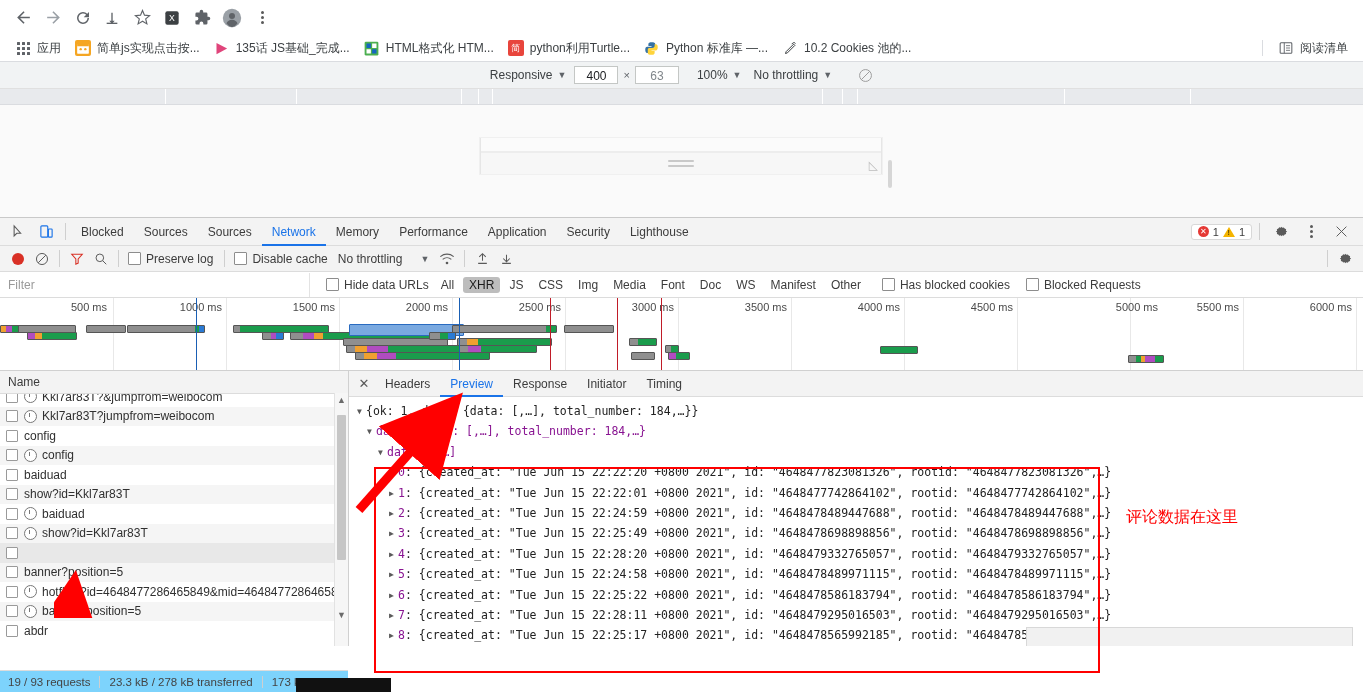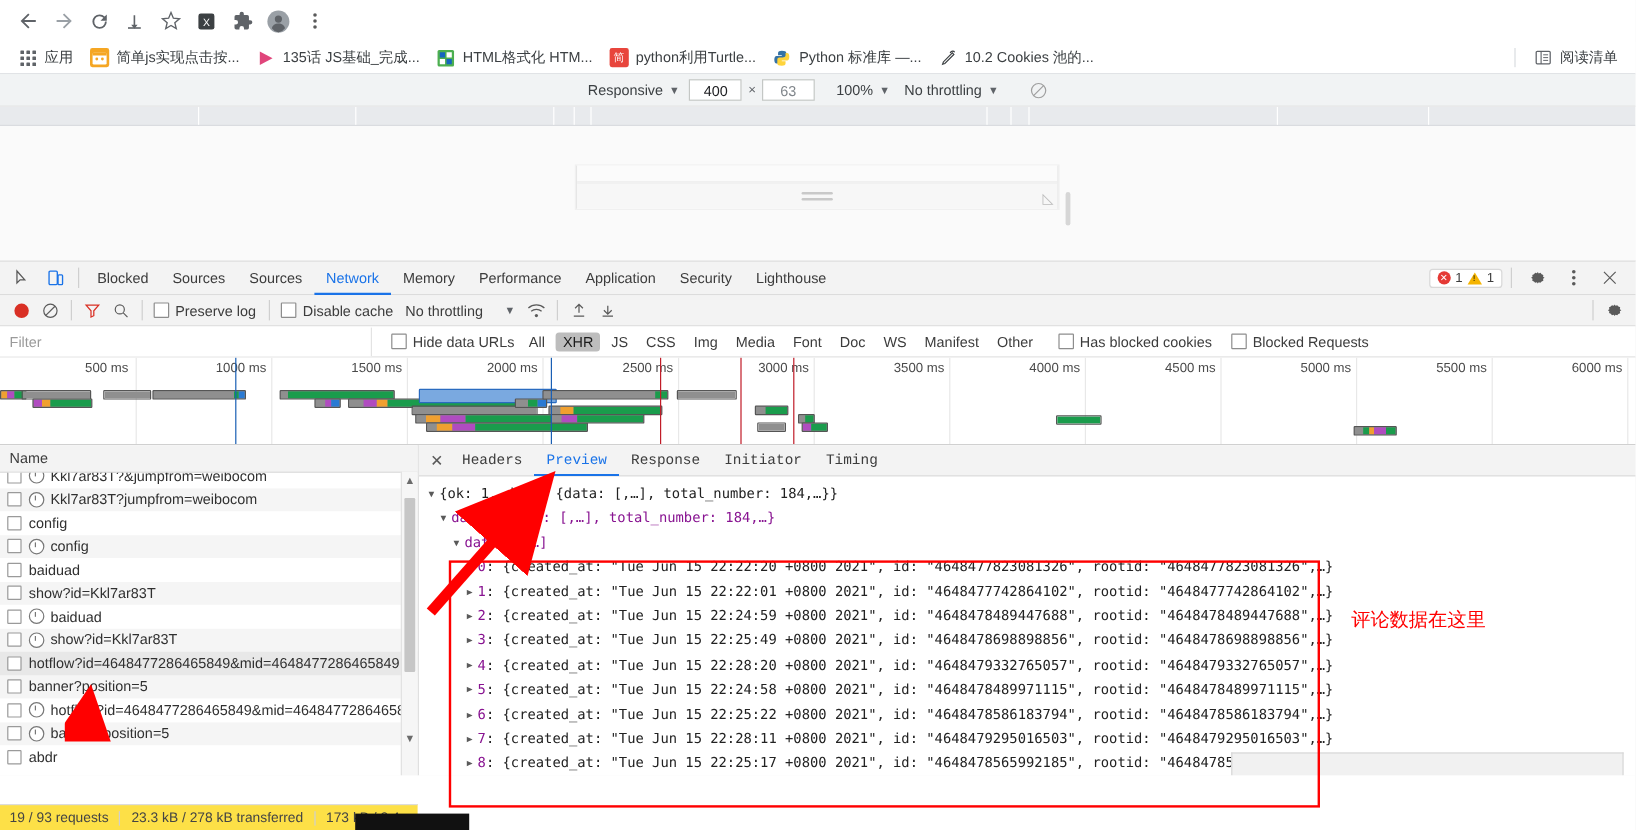--- a/index.html
+++ b/index.html
@@ -119,40 +119,40 @@
   .req-cb{width:10px;height:10px;border:1px solid #9a9a9a;background:#fff;margin-right:6px;flex:0 0 auto;border-radius:1px;}
   .req-ic{width:11px;height:11px;border:1px solid #777;border-radius:50%;margin-right:5px;flex:0 0 auto;position:relative;background:#fff;}
   .req-ic::after{content:"";position:absolute;left:4px;top:2px;width:1px;height:4px;background:#777;}
   .req-name{overflow:hidden;text-overflow:clip;}
   .vscroll{position:absolute;right:0;top:22px;width:13px;bottom:0;background:#f6f6f6;border-left:1px solid #e2e2e2;}
   .vscroll .thumb{position:absolute;left:2px;top:22px;width:9px;height:145px;background:#c6c6c6;border-radius:1px;}
   .vscroll .arw{position:absolute;left:0;right:0;text-align:center;color:#6b6b6b;font-size:9px;}
 
   .prev-panel{flex:1;background:#fff;position:relative;min-width:0;}
   .prev-tabs{height:26px;display:flex;align-items:center;border-bottom:1px solid #dcdcdc;background:#f3f3f3;padding-left:4px;box-sizing:border-box;}
-  .prev-tab{padding:0 10px;height:26px;line-height:26px;font-size:12px;color:#3c3c3c;white-space:nowrap;font-family:Liberation Mono, monospace;}
+  .prev-tab{padding:0 10px;height:26px;line-height:26px;font-size:12px;color:#3c3c3c;white-space:nowrap;}
   .prev-tab.sel{color:#1a73e8;box-shadow:inset 0 -2px 0 #1a73e8;}
   .close-x{width:22px;height:22px;display:flex;align-items:center;justify-content:center;color:#5a5a5a;font-size:13px;}
 
   .json{
     font-family:"DejaVu Sans Mono","Liberation Mono",monospace;
     font-size:11.5px;line-height:19.4px;color:#222;padding:5px 0 0 8px;white-space:nowrap;overflow:hidden;
     height:248px;box-sizing:border-box;
   }
   .jline{white-space:nowrap;}
   .tri{display:inline-block;width:9px;color:#5a5a5a;font-size:8px;transform:translateY(-1px);}
   .key{color:#881391;}
   .indent1{padding-left:10px;}
   .indent2{padding-left:21px;}
   .indent3{padding-left:32px;}
 
   
   .statusbar{
     position:absolute;left:0;bottom:0;width:348px;height:22px;display:flex;align-items:center;
-    font-size:11.5px;color:#444;background:#fde047;border-top:1px solid #dcdcdc;padding-left:8px;box-sizing:border-box;
+    font-size:11.5px;color:#444;background:#7dd3fc;border-top:1px solid #dcdcdc;padding-left:8px;box-sizing:border-box;
     white-space:nowrap;z-index:6;
   }
   .statusbar .sep{width:1px;height:12px;background:#cfcfcf;margin:0 9px;}
 
   
   .red-box{position:absolute;border:2px solid #f00;pointer-events:none;z-index:5;}
   .ann-text{position:absolute;color:#f00;font-size:16px;font-family:"DejaVu Sans","Liberation Sans",sans-serif;z-index:6;white-space:nowrap;}
   .arrow-svg{position:absolute;z-index:7;pointer-events:none;}
   .watermark{position:absolute;right:4px;bottom:36px;color:#d7d7d7;font-size:16px;z-index:6;white-space:nowrap;letter-spacing:.2px;}
   .black-strip{position:absolute;left:296px;bottom:0;width:95px;height:14px;background:#111;z-index:8;}
@@ -518,21 +518,21 @@
           <div class="tick" style="left:1356px"></div>
         <span class="tlabel" style="left:111px">500 ms</span>
         <span class="tlabel" style="left:226px">1000 ms</span>
         <span class="tlabel" style="left:339px">1500 ms</span>
         <span class="tlabel" style="left:452px">2000 ms</span>
         <span class="tlabel" style="left:565px">2500 ms</span>
         <span class="tlabel" style="left:678px">3000 ms</span>
         <span class="tlabel" style="left:791px">3500 ms</span>
         <span class="tlabel" style="left:904px">4000 ms</span>
         <span class="tlabel" style="left:1017px">4500 ms</span>
-        <span class="tlabel" style="left:1130px">5000 ms</span>
+        <span class="tlabel" style="left:1162px">5000 ms</span>
         <span class="tlabel" style="left:1243px">5500 ms</span>
         <span class="tlabel" style="left:1356px">6000 ms</span>
       </div>
 
       <div class="bar" style="left:0px;top:27px;width:22px;">
           <span style="width:25%;background:#f0a030"></span>
           <span style="width:30%;background:#b04cc0"></span>
           <span style="width:45%;background:#1a9c4c"></span>
         </div>
       <div class="bar" style="left:18px;top:27px;width:58px;">
@@ -674,21 +674,20 @@
             <span class="req-ic"></span>
             <span class="req-name">baiduad</span>
           </div>
           <div class="req-row alt">
             <span class="req-cb"></span>
             <span class="req-ic"></span>
             <span class="req-name">show?id=Kkl7ar83T</span>
           </div>
           <div class="req-row sel">
             <span class="req-cb"></span>
-            <span class="req-name">hotflow?id=4648477286465849&amp;mid=4648477286465849</span>
           </div>
           <div class="req-row alt">
             <span class="req-cb"></span>
             <span class="req-name">banner?position=5</span>
           </div>
           <div class="req-row">
             <span class="req-cb"></span>
             <span class="req-ic"></span>
             <span class="req-name">hotflow?id=4648477286465849&amp;mid=46484772864658</span>
           </div>

